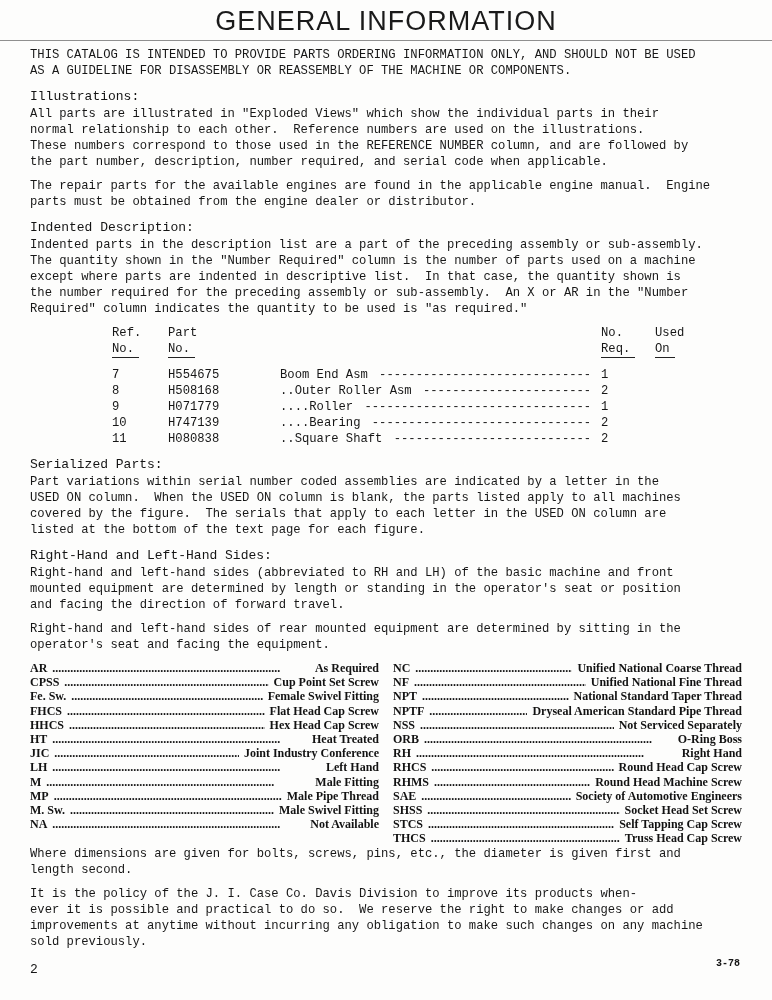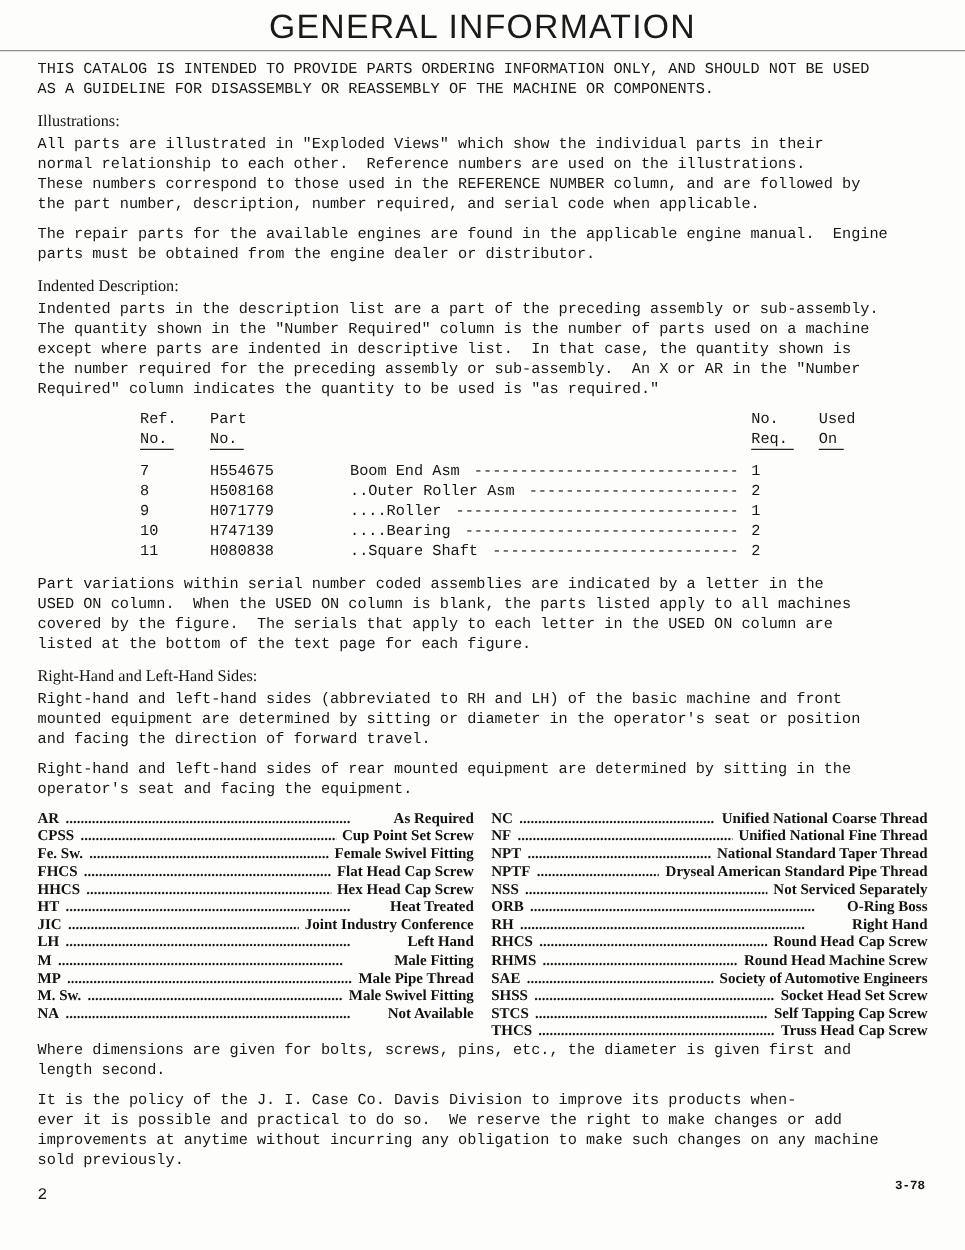--- a/index.html
+++ b/index.html
@@ -19,21 +19,21 @@
   }
 
   p.mono {
     font-family:"Liberation Mono", monospace;
     font-size:12.2px; line-height:16px;
     white-space:pre-wrap; margin:0 0 8px 0; color:#171717;
   }
   p.intro { margin-top:6px; }
 
   h2.sec {
-    font-family:Liberation Serif, serif;
+    font-family:Liberation Mono, monospace;
     font-size:13px; font-weight:400; color:#141414;
     margin:10px 0 2px 0;
   }
 
   
   .parts-table { margin:8px 0 10px 82px; width:585px; font-size:12.2px; line-height:16px; }
   .t-head, .t-row { display:flex; align-items:flex-end; }
   .t-head { margin-bottom:9px; }
   .c-ref  { width:56px;  flex:none; }
   .c-part { width:112px; flex:none; }
@@ -149,28 +149,29 @@
           <span class="c-desc">
             <span class="d-text">..Square Shaft </span>
             <span class="leader-dash">------------------------------------------------------------</span>
           </span>
           <span class="c-req">2</span>
           <span class="c-used"></span>
         </div>
       </div>
   </div>
 
+  <h2 class="sec">Serialized Parts:</h2>
   <p class="mono">Part variations within serial number coded assemblies are indicated by a letter in the
 USED ON column.  When the USED ON column is blank, the parts listed apply to all machines
 covered by the figure.  The serials that apply to each letter in the USED ON column are
 listed at the bottom of the text page for each figure.</p>
 
   <h2 class="sec">Right-Hand and Left-Hand Sides:</h2>
   <p class="mono">Right-hand and left-hand sides (abbreviated to RH and LH) of the basic machine and front
-mounted equipment are determined by sitting or diameter in the operator's seat or position
+mounted equipment are determined by length or standing in the operator's seat or position
 and facing the direction of forward travel.</p>
   <p class="mono">Right-hand and left-hand sides of rear mounted equipment are determined by sitting in the
 operator's seat and facing the equipment.</p>
 
   <div class="abbr-cols">
     <div class="abbr-col">
 
         <div class="abbr-row">
           <span class="abbr-key">AR</span>
           <span class="leader-dot">............................................................................</span>

